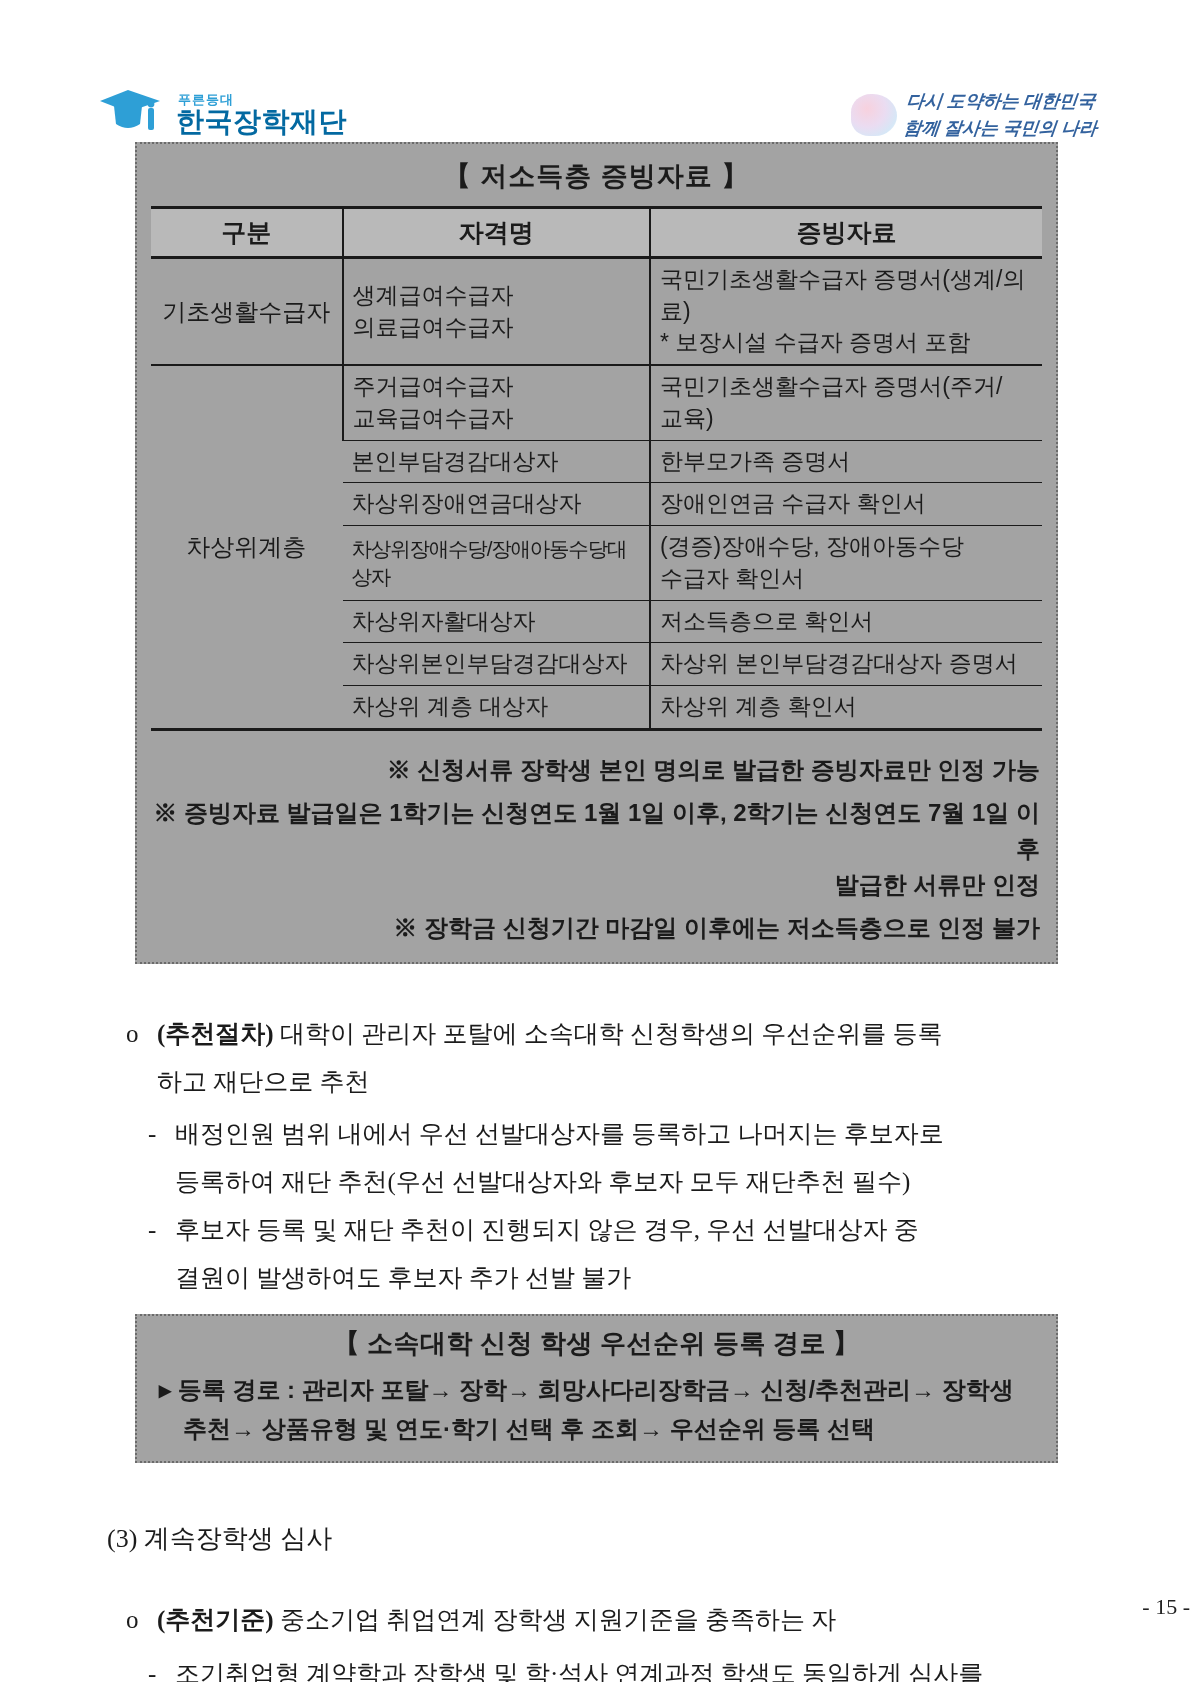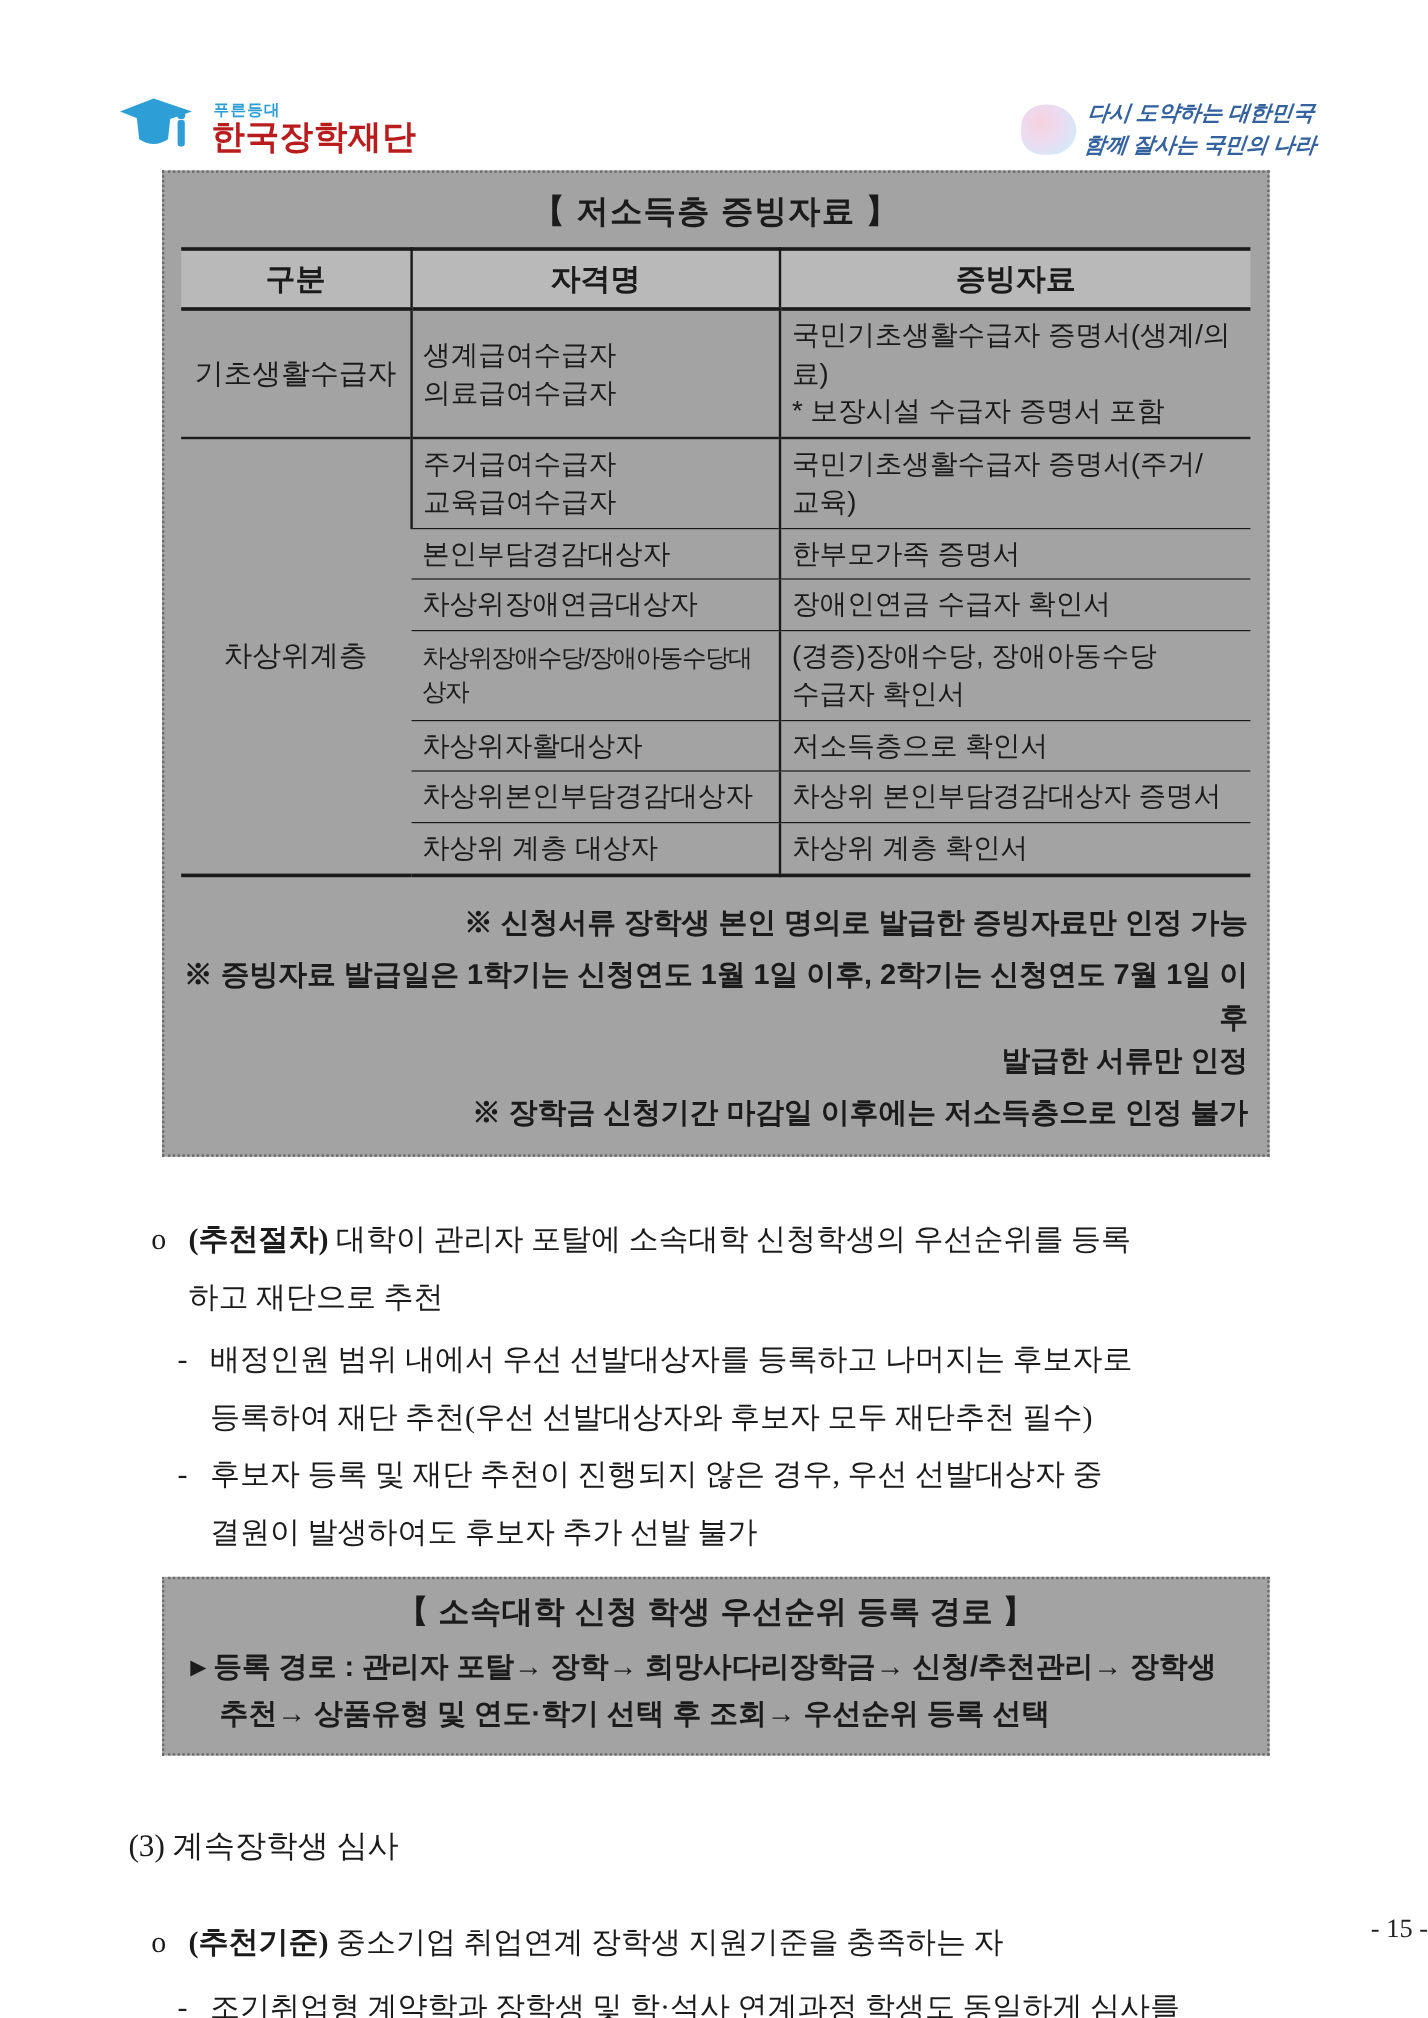--- a/index.html
+++ b/index.html
@@ -13,28 +13,28 @@
     overflow: hidden;
     color: #1b1b1b;
     font-family: "Liberation Sans", sans-serif;
   }
   .pre { white-space: pre-line; }
 
   
   .topbar {
     display: flex;
     justify-content: space-between;
-    align-items: center;
+    align-items: flex-end;
     padding: 72px 92px 0 100px;
     height: 142px;
   }
   .logo { display: flex; align-items: center; gap: 10px; }
   .logo-text { display: flex; flex-direction: column; line-height: 1.05; }
   .logo-small { font-size: 13px; font-weight: 700; color: #2e9fd6; letter-spacing: 1px; margin-left: 2px; }
-  .logo-large { font-size: 28px; font-weight: 800; color: #b91c1c; letter-spacing: 0.5px; }
+  .logo-large { font-size: 28px; font-weight: 800; color: #0369a1; letter-spacing: 0.5px; }
   .slogan { display: flex; align-items: center; gap: 8px; margin-top: 2px; }
   .slogan-emblem {
     width: 46px; height: 42px; border-radius: 50% 60% 55% 45%;
     background: radial-gradient(circle at 35% 35%, #f6c9d8 0%, #e7d6ef 45%, #cfe3f5 75%, #ffffff 100%);
     opacity: .85;
   }
   .slogan-text {
     display: flex; flex-direction: column; align-items: flex-start;
     font-family: "Liberation Serif", serif;
     font-style: italic; font-weight: 700;
@@ -108,20 +108,21 @@
   .sec-procedure { margin-top: 46px; }
   .sec-procedure .para.level1 { margin-bottom: 4px; }
 
   
   .path-box { margin-top: 12px; padding: 8px 14px 12px; }
   .path-title {
     text-align: center;
     font-size: 26px; font-weight: 800;
     letter-spacing: 0.5px;
     padding: 2px 0 10px;
+    font-family: Liberation Serif, serif;
   }
   .path-content {
     font-size: 24px; font-weight: 600;
     line-height: 1.62;
     padding-left: 32px; text-indent: -24px;
   }
 
   
   .sec3-heading {
     margin: 58px 0 0 107px;

